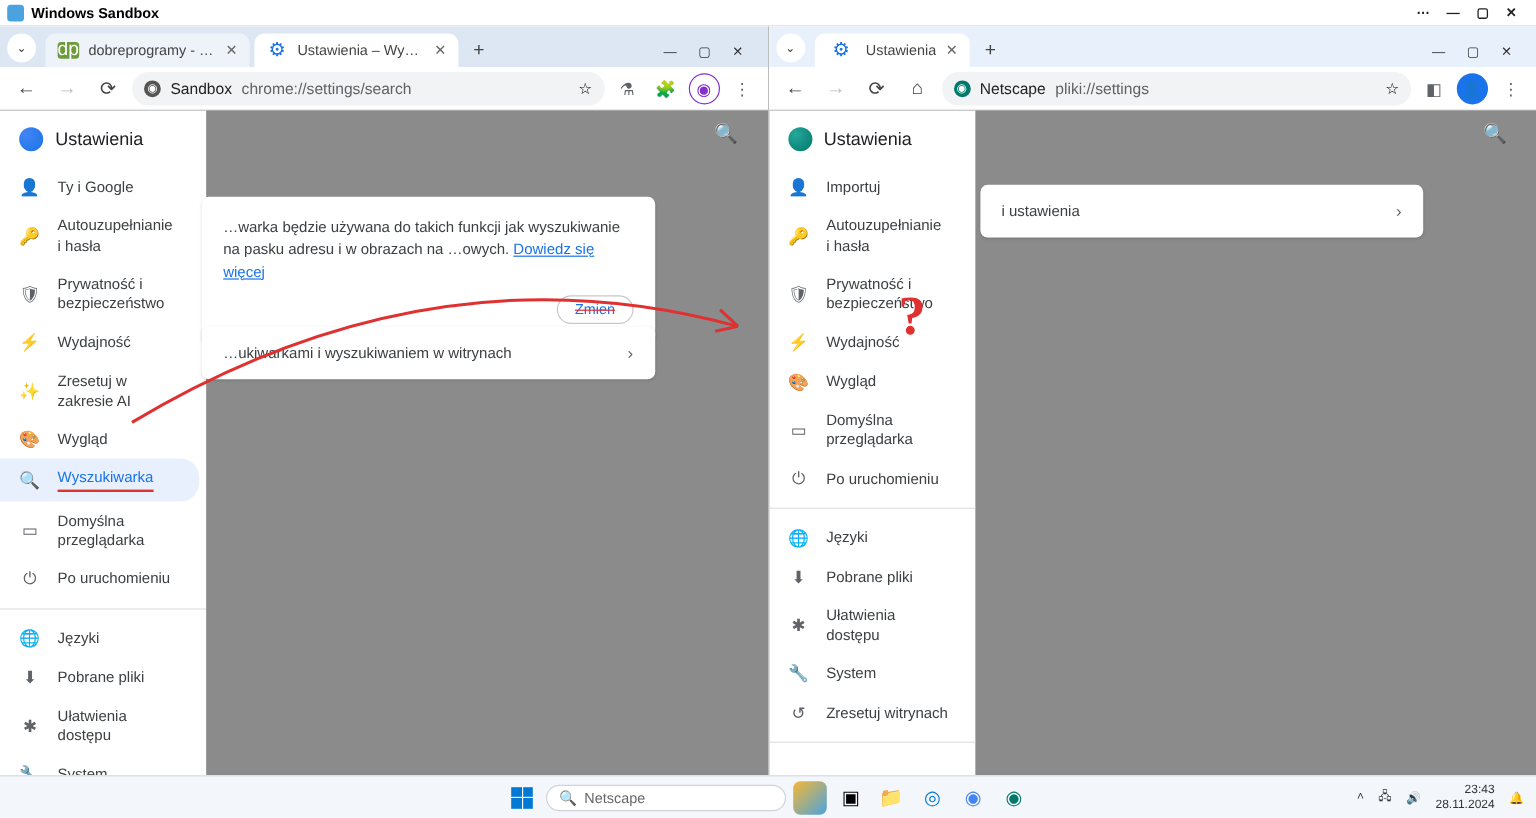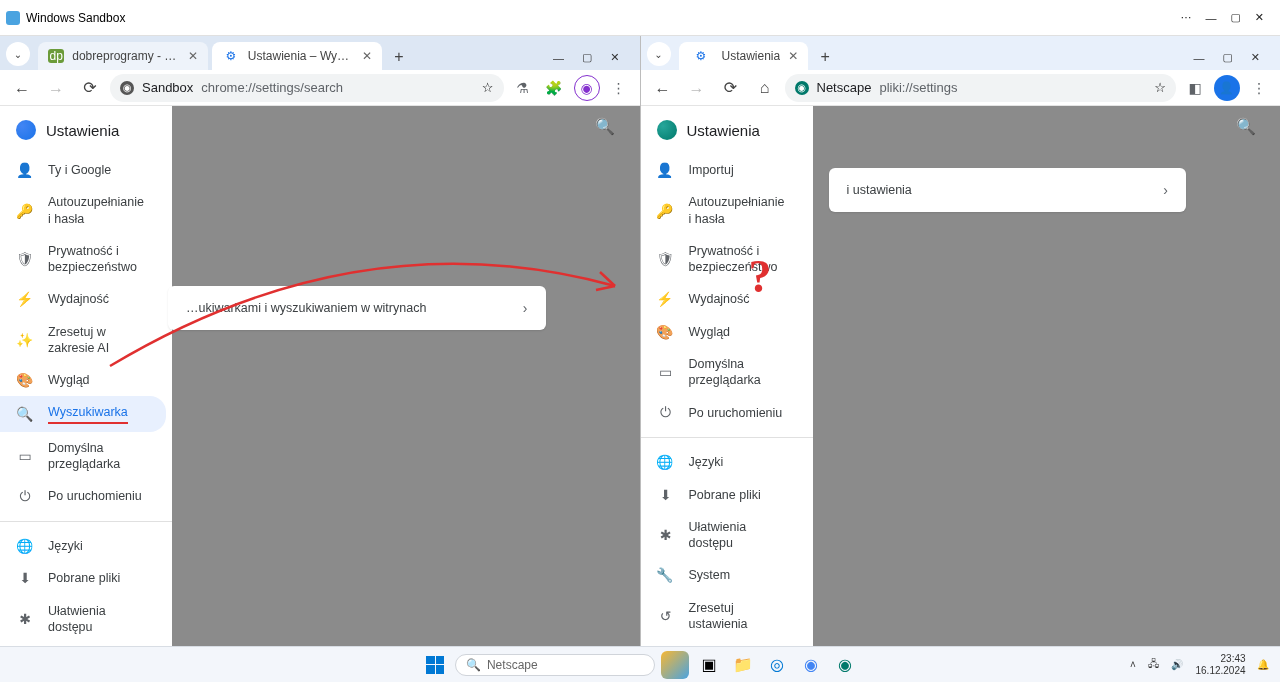--- a/index.html
+++ b/index.html
@@ -1,35 +1,35 @@
 <!DOCTYPE html>
 <html><head>
 <meta charset="utf-8">
 <style>
   * { margin: 0; padding: 0; box-sizing: border-box; font-family: 'Segoe UI', Arial, sans-serif; }
   body { width: 1280px; height: 682px; background: #f0f4f9; overflow: hidden; position: relative; }
 
   
-  .sandbox-title { height: 36px; background: #fff; border-bottom: 1px solid #e0e0e0; display: flex; align-items: center; padding: 4px 6px; font-size: 12px; justify-content: space-between;}
+  .sandbox-title { height: 22px; background: #fff; border-bottom: 1px solid #e0e0e0; display: flex; align-items: center; padding: 4px 6px; font-size: 12px; justify-content: space-between; font-weight: bold;}
   .sandbox-title .left { display:flex; align-items:center; gap:6px;}
   .sandbox-title .right { display:flex; align-items:center; gap:14px; padding-right:10px;}
   .sandbox-icon { width:14px; height:14px; background:#4aa3e0; border-radius:3px; }
   .win-ctrl { font-size:11px; color:#222; }
 
   .splitview { display:flex; height: calc(100% - 22px - 36px); }
   .pane { flex:1; display:flex; flex-direction:column; border-right:1px solid #bcbcbc; background:#fff; position:relative;}
   .pane:last-child { border-right:none;}
 
   
   .tabstrip { height: 34px; background: #dde7f4; display:flex; align-items:flex-end; padding:0 6px; gap:4px; }
   .tabstrip.right { background:#e8f0fb;}
   .tabdrop { width:24px; height:24px; border-radius:50%; display:flex; align-items:center; justify-content:center; font-size:10px; color:#444; background:#fff; margin:0 4px 4px 0;}
   .tab { height:28px; background:#fff; border-radius:8px 8px 0 0; display:flex; align-items:center; padding:0 10px; font-size:12px; color:#444; gap:8px; max-width:170px; }
   .tab.inactive { background: rgba(255,255,255,0.5); }
-  .tab .favicon { width:25px; height:14px; border-radius:3px; display:flex; align-items:center; justify-content:center; font-size:12px;}
+  .tab .favicon { width:25px; height:14px; border-radius:3px; display:flex; align-items:center; justify-content:center; font-size:16px;}
   .tab .close { font-size:12px; color:#666; }
   .tab .label { white-space:nowrap; overflow:hidden; text-overflow:ellipsis; max-width:110px;}
   .newtab { width:26px; height:26px; display:flex; align-items:center; justify-content:center; font-size:16px; color:#444; }
   .tabstrip .spacer { flex:1; }
   .winbtns { display:flex; gap:18px; padding:0 14px 6px 0; font-size:11px; color:#333; align-items:center;}
   
   
   .urlbar { height:36px; background:#fff; border-bottom:1px solid #e4e4e4; display:flex; align-items:center; padding:0 8px; gap:6px;}
   .navbtn { width:28px; height:28px; display:flex; align-items:center; justify-content:center; color:#444; font-size:16px; border-radius:50%;}
   .navbtn.disabled { color:#bbb; }
@@ -61,21 +61,21 @@
   .searchbtn { width:28px; height:28px; display:flex; align-items:center; justify-content:center; color:#e0e0e0; font-size:16px;}
   
   .card { background:#fff; border-radius:6px; box-shadow:0 1px 2px rgba(0,0,0,0.1); padding:16px 18px; font-size:12.5px; color:#3c4043; margin:0 auto; }
   .pane .card1 { position:absolute; left:-4px; top:72px; right:94px; }
   .card1 .desc { margin-bottom:10px; line-height:1.5;}
   .card1 .link { color:#1a73e8; text-decoration:underline; cursor:pointer;}
   .card1 .changerow { display:flex; justify-content:flex-end;}
   .changebtn { border:1px solid #c7c7c7; border-radius:14px; padding:4px 14px; font-size:12px; color:#1a73e8; background:#fff; text-decoration: line-through; text-decoration-color:#e03030;}
   .pane .card2 { position:absolute; left:-4px; top:180px; right:94px; display:flex; align-items:center; justify-content:space-between; padding:14px 18px;}
   .chev { color:#5f6368; font-size:14px;}
-  .pane .card3 { position:absolute; left:16px; top:62px; right:94px; display:flex; align-items:center; justify-content:space-between; padding:14px 18px;}
+  .pane .card3 { position:absolute; left:4px; top:62px; right:94px; display:flex; align-items:center; justify-content:space-between; padding:14px 18px;}
 
   
   .arrow-svg { position:absolute; pointer-events:none; }
   .qmark { position:absolute; color:#e03030; font-size:46px; font-weight:bold; font-family: 'Segoe Script', cursive;}
 
   
   .taskbar { position:absolute; bottom:0; left:0; right:0; height:36px; background:#f3f6fb; border-top:1px solid #d8dde4; display:flex; align-items:center; }
   .taskbar .center { position:absolute; left:50%; transform:translateX(-50%); display:flex; align-items:center; gap:6px;}
   .taskbar .right { margin-left:auto; display:flex; align-items:center; gap:12px; padding-right:10px; font-size:10px; color:#333;}
   .startbtn { width:28px; height:28px; display:flex; align-items:center; justify-content:center;}
@@ -202,20 +202,29 @@
               <span class="icn">🔧</span>
               <span class="txt">System</span>
             </div>
           </div>
 
       </div>
       <div class="mainarea">
         <div class="topmain">
             <div class="searchbtn">🔍</div>
           </div>
+        <div class="card card1">
+          <div class="desc">
+            <span>…warka będzie używana do takich funkcji jak wyszukiwanie na pasku adresu i w obrazach na …owych. </span>
+            <span class="link">Dowiedz się więcej</span>
+          </div>
+          <div class="changerow">
+            <span class="changebtn">Zmień</span>
+          </div>
+        </div>
         <div class="card card2">
           <span>…ukiwarkami i wyszukiwaniem w witrynach</span>
           <span class="chev">›</span>
         </div>
 
       </div>
     </div>
 
     <svg class="arrow-svg" style="left:10px; top:150px; width:630px; height:220px;">
       <path d="M 100 180 Q 350 30 605 100" stroke="#e03030" stroke-width="2.5" fill="none"></path>
@@ -304,21 +313,21 @@
             <div class="navitem">
               <span class="icn">✱</span>
               <span class="txt">Ułatwienia dostępu</span>
             </div>
             <div class="navitem">
               <span class="icn">🔧</span>
               <span class="txt">System</span>
             </div>
             <div class="navitem">
               <span class="icn">↺</span>
-              <span class="txt">Zresetuj ustawienia</span>
+              <span class="txt">Zresetuj witrynach</span>
             </div>
           </div>
         <div class="navdivider"></div>
         <div id="right-nav3">
             <div class="navitem"></div>
           </div>
       </div>
       <div class="mainarea">
         <div class="topmain">
             <div class="searchbtn">🔍</div>
@@ -353,17 +362,17 @@
     <div class="taskicon" style="color:#0078d4;">◎</div>
     <div class="taskicon" style="color:#4285f4;">◉</div>
     <div class="taskicon" style="color:#00796b;">◉</div>
   </div>
   <div class="right">
     <span>˄</span>
     <span>🖧</span>
     <span>🔊</span>
     <div class="clock">
       <div>23:43</div>
-      <div>16.12.2024</div>
+      <div>28.11.2024</div>
     </div>
     <span>🔔</span>
   </div>
 </div>
 
 </body></html>

